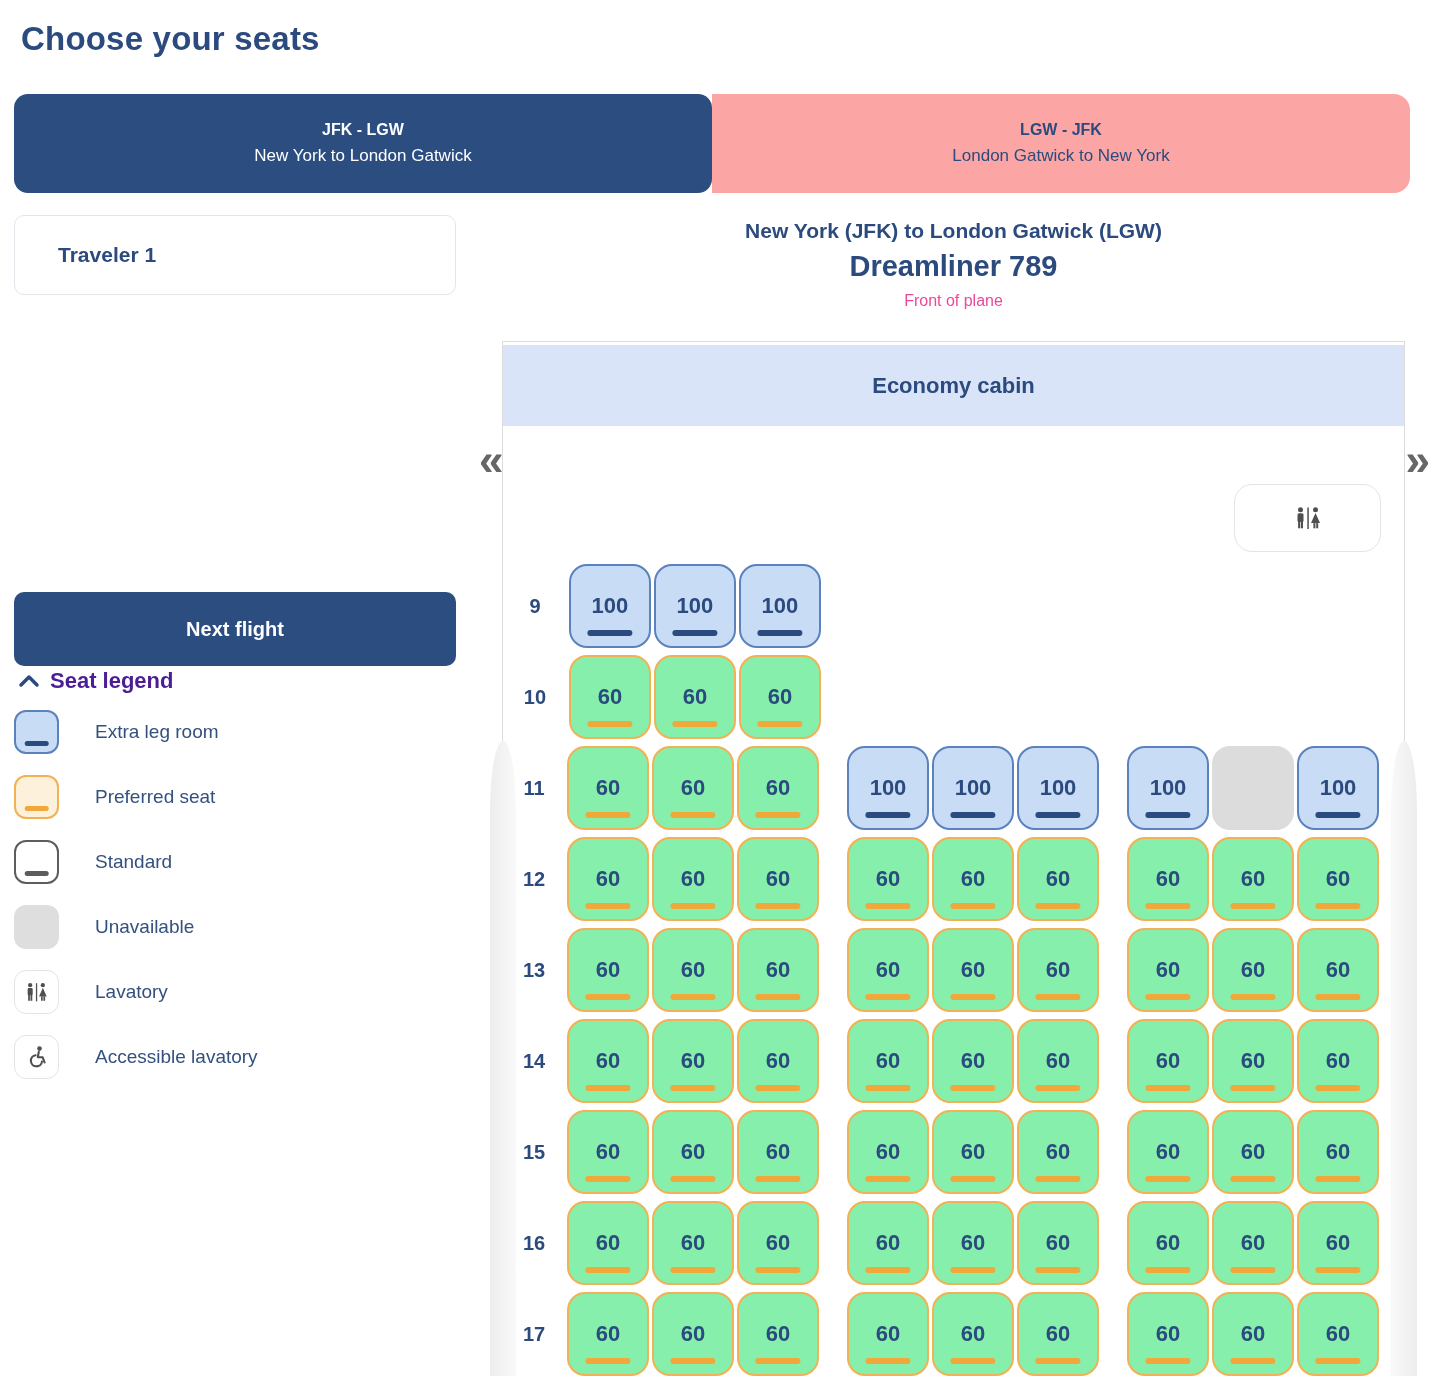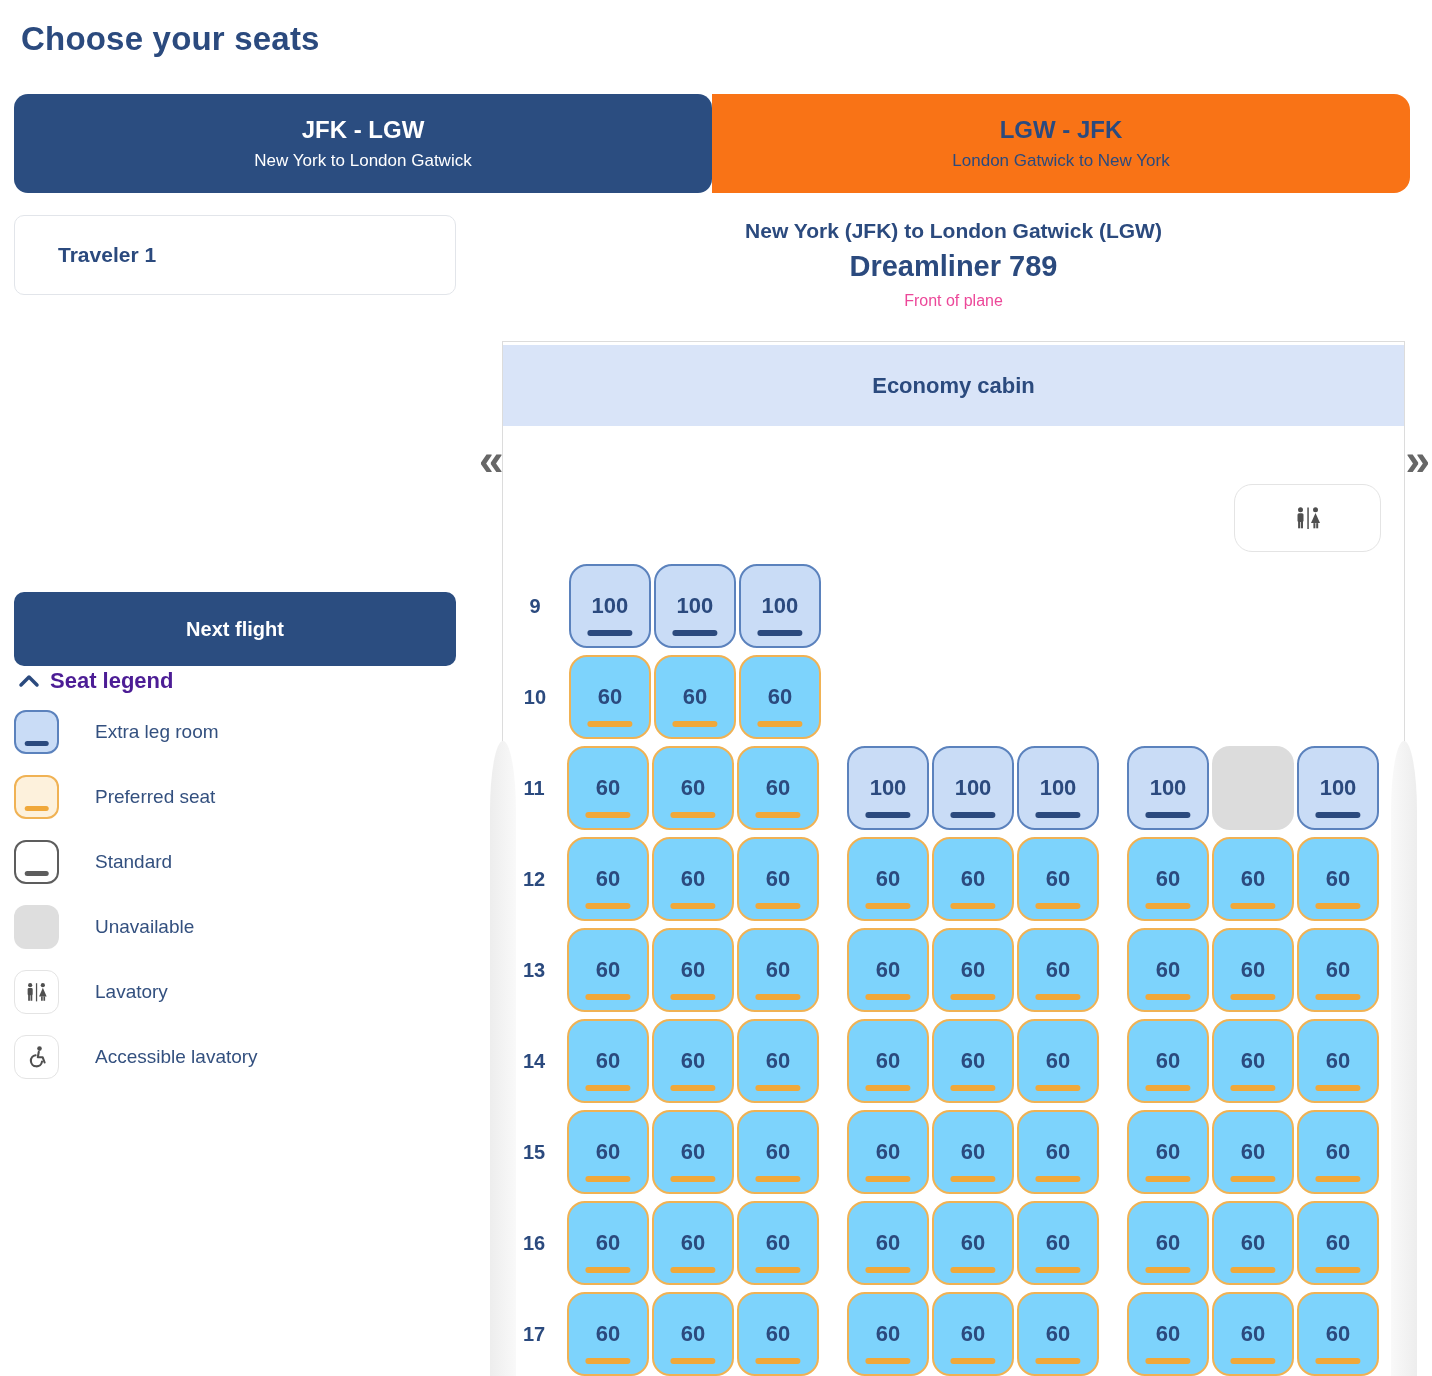--- a/index.html
+++ b/index.html
@@ -5,24 +5,24 @@
   * { margin:0; padding:0; box-sizing:border-box; }
   html,body { width:1432px; height:1376px; overflow:hidden; background:#ffffff;
               font-family:"Liberation Sans", sans-serif; color:#2b4a7e; position:relative; }
 
   
   .page-title { position:absolute; left:21px; top:20px; font-size:33px; font-weight:800; color:#2b4a7e; letter-spacing:.2px; }
 
   
   .tabs { position:absolute; left:14px; top:94px; width:1396px; height:99px; display:flex; }
   .tab { flex:1; display:flex; flex-direction:column; align-items:center; justify-content:center; gap:7px; cursor:pointer; }
-  .tab .tab-code { font-size:24px; font-weight:bold; }
+  .tab .tab-code { font-size:16px; font-weight:bold; }
   .tab .tab-route { font-size:17px; }
   .tab.active { background:#2b4d80; color:#ffffff; border-radius:14px; z-index:2; }
-  .tab.inactive { background:#f97316; color:#2b4a7e; border-radius:0 16px 16px 0; }
+  .tab.inactive { background:#fca5a5; color:#2b4a7e; border-radius:0 16px 16px 0; }
 
   
   .traveler-card { position:absolute; left:14px; top:215px; width:442px; height:80px; background:#fff;
                    border:1px solid #e2e5ea; border-radius:10px; display:flex; align-items:center;
                    padding-left:43px; font-size:21px; font-weight:bold; color:#2b4a7e; cursor:pointer; }
   .next-flight { position:absolute; left:14px; top:592px; width:442px; height:74px; background:#2b4d80;
                  color:#fff; border:none; border-radius:10px; font-size:20px; font-weight:bold;
                  font-family:"Liberation Sans", sans-serif; cursor:pointer; }
 
   .legend { position:absolute; left:14px; top:668px; width:442px; }
@@ -71,21 +71,21 @@
   .seat-row { display:flex; align-items:center; height:84px; margin-bottom:7px; }
   .row-num { width:28px; margin-right:20px; text-align:center; font-size:20px; font-weight:bold; color:#2b4a7e; }
   .group { display:flex; gap:3px; width:252px; margin-right:28px; }
   .group:last-child { margin-right:0; }
   .seat { width:82px; height:84px; border-radius:18px; border:2px solid transparent; position:relative;
           display:flex; align-items:center; justify-content:center;
           font-size:22px; font-weight:bold; color:#2b4a7e; cursor:pointer; }
   .seat .bar { position:absolute; bottom:10px; left:50%; transform:translateX(-50%); width:58%; height:6px; border-radius:3px; }
   .seat--extra       { background:#c9dcf6; border-color:#5b82bd; }
   .seat--extra .bar  { background:#2b4a7e; }
-  .seat--preferred   { background:#7dd3fc; border-color:#f0b254; }
+  .seat--preferred   { background:#86efac; border-color:#f0b254; }
   .seat--preferred .bar { background:#f0a83a; }
   .seat--unavailable { background:#dcdcdc; border-color:#dcdcdc; cursor:default; }
 
   .icon-svg { display:block; }
 </style>
 </head>
 <body>
 
 <h1 class="page-title">Choose your seats</h1>
 

